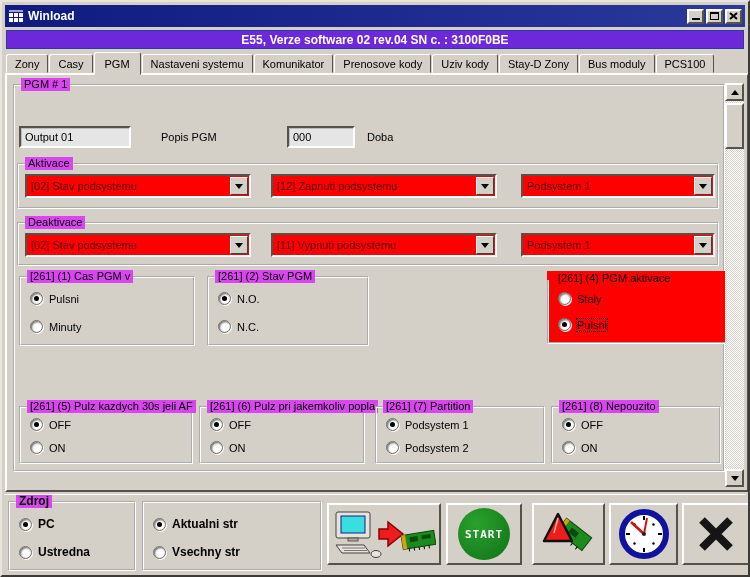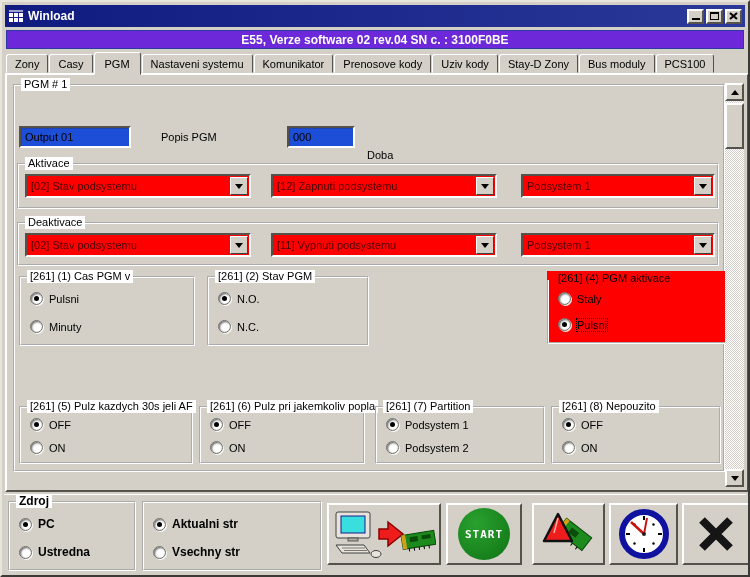--- a/index.html
+++ b/index.html
@@ -47,27 +47,27 @@
   .tab.active { height:23px; position:relative; z-index:5; margin-bottom:-2px; padding:0 10px; }
 
   
   .tabpage {
     position:absolute; left:3px; top:71px; width:744px; height:419px;
     background:#d4d0c8; border:2px solid; border-color:#fff #55524c #55524c #fff;
   }
 
   .groupbox { position:absolute; border:2px groove #ffffff; }
   .legend {
-    position:absolute; top:-8px; left:6px; background:#ffffff; padding:0 3px; white-space:nowrap;
+    position:absolute; top:-8px; left:6px; background:#d946ef; padding:0 3px; white-space:nowrap;
     line-height:13px;
   }
 
   .pgm-group { left:6px; top:9px; width:712px; height:388px; }
 
-  .field { position:absolute; height:22px; background:#1d4ed8; border:2px solid; border-color:#55524c #fff #fff #55524c;
+  .field { position:absolute; height:22px; background:#e5e5e5; border:2px solid; border-color:#55524c #fff #fff #55524c;
            box-shadow:inset 1px 1px 0 #1f1f1f33; font-size:11px; padding-left:4px; font-family:"Liberation Sans",sans-serif; }
   .lbl { position:absolute; white-space:nowrap; }
 
   
   .dropdown {
     position:absolute; height:24px; background:#ff0000;
     border:2px solid; border-color:#55524c #fff #fff #55524c;
     display:flex; align-items:center;
   }
   .dd-value { flex:1; color:#4a0000; padding-left:4px; white-space:nowrap; overflow:hidden; }
@@ -167,21 +167,21 @@
   </div>
 
   <div class="tabpage">
 
     <div class="groupbox pgm-group">
       <span class="legend">PGM # 1</span>
 
       <input class="field" style="left: 4px; top: 40px; width: 112px;" value="Output 01">
       <span class="lbl" style="left:126px; top:45px;margin-left:20px;">Popis PGM</span>
       <input class="field" style="left: 272px; top: 40px; width: 68px;" value="000">
-      <span class="lbl" style="left:352px; top:63px;">Doba</span>
+      <span class="lbl" style="left:352px; top:45px;">Doba</span>
 
       <div class="groupbox" style="left:2px; top:77px; width:702px; height:46px;">
         <span class="legend">Aktivace</span>
         <div class="dropdown" style="left:6px; top:9px; width:226px;">
           <span class="dd-value">[02] Stav podsystemu</span>
           <span class="dd-btn">
               <span class="dd-arrow"></span>
             </span>
         </div>
         <div class="dropdown" style="left:252px; top:9px; width:226px;">

